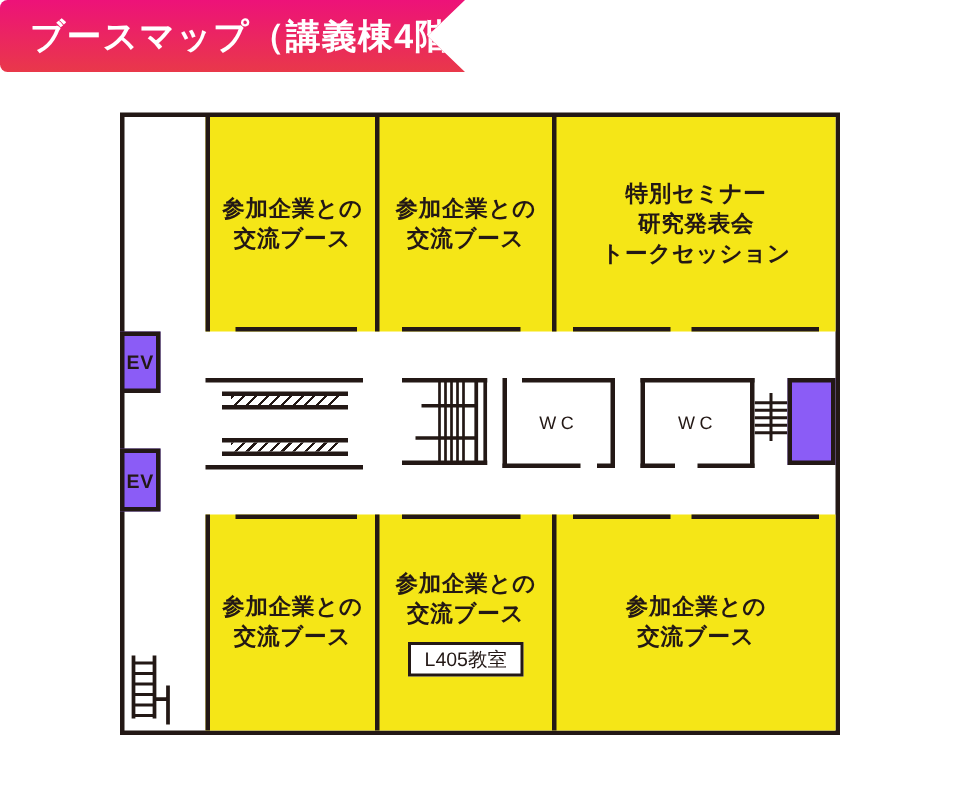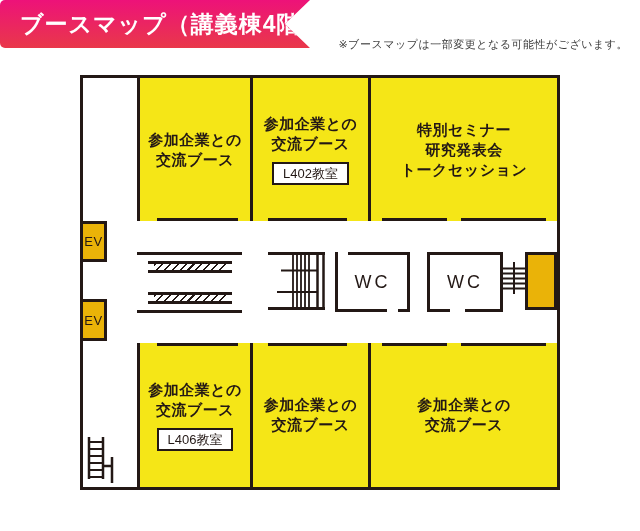--- a/index.html
+++ b/index.html
@@ -40,76 +40,74 @@
     position:absolute;background:var(--booth-yellow);border-left:3px solid var(--line);
     display:flex;flex-direction:column;align-items:center;justify-content:center;
   }
   .booth .bline{font-size:15px;font-weight:bold;line-height:20px;letter-spacing:.5px;white-space:nowrap;}
   .roomtag{
     margin-top:8px;background:#fff;border:2px solid var(--line);
     font-size:13px;line-height:15px;padding:2px 9px;white-space:nowrap;
   }
   .wallseg{position:absolute;height:3px;background:var(--line);}
   .whitebox{
-    position:absolute;background:#eab308;border:3px solid var(--line);
-    display:flex;align-items:center;justify-content:center;
+    position:absolute;background:#8b5cf6;border:3px solid var(--line);
+    display:flex;align-items:center;justify-content:center;font-weight:bold;
   }
   .evtxt{font-size:13px;letter-spacing:.5px;}
   .wcbox{position:absolute;background:#fff;}
   .wcbox .side{position:absolute;top:0;bottom:0;width:3px;background:var(--line);}
   .wcbox .hseg{position:absolute;height:3px;background:var(--line);}
   .wctxt{
     position:absolute;left:0;right:0;top:50%;transform:translateY(-50%);
-    text-align:center;font-size:18px;font-weight:500;letter-spacing:3px;
+    text-align:center;font-size:12px;font-weight:500;letter-spacing:3px;
   }
   .hline{position:absolute;height:3px;background:var(--line);}
   .escalator{
     position:absolute;height:12px;border-top:3px solid var(--line);border-bottom:3px solid var(--line);
   }
   .escalator .hatch{
     height:100%;margin:0 6px;
     background:repeating-linear-gradient(135deg,var(--line) 0 1.5px,transparent 1.5px 5.5px);
   }
   svg{display:block;}
 </style>
 </head>
 <body>
 
 <div class="stage">
 
   <div class="banner">
     <div class="title">ブースマップ（講義棟4階）</div>
   </div>
-  <div class="note">※ブースマップは一部変更となる可能性がございます。</div>
 
   <div class="map">
 
     <div class="booth" style="left:54px;top:0;width:113px;height:143px;">
       <div class="bline">参加企業との</div>
       <div class="bline">交流ブース</div>
     </div>
     <div class="booth" style="left:167px;top:0;width:118px;height:143px;">
       <div class="bline">参加企業との</div>
       <div class="bline">交流ブース</div>
-      <div class="roomtag">L402教室</div>
     </div>
     <div class="booth" style="left:285px;top:0;width:189px;height:143px;">
       <div class="bline">特別セミナー</div>
       <div class="bline">研究発表会</div>
       <div class="bline">トークセッション</div>
     </div>
 
     <div class="booth" style="left:54px;top:265px;width:113px;height:144px;">
       <div class="bline">参加企業との</div>
       <div class="bline">交流ブース</div>
-      <div class="roomtag">L406教室</div>
     </div>
     <div class="booth" style="left:167px;top:265px;width:118px;height:144px;">
       <div class="bline">参加企業との</div>
       <div class="bline">交流ブース</div>
+      <div class="roomtag">L405教室</div>
     </div>
     <div class="booth" style="left:285px;top:265px;width:189px;height:144px;">
       <div class="bline">参加企業との</div>
       <div class="bline">交流ブース</div>
     </div>
 
     <div class="wallseg" style="left:74px;top:140px;width:81px;"></div>
     <div class="wallseg" style="left:185px;top:140px;width:79px;"></div>
     <div class="wallseg" style="left:299px;top:140px;width:65px;"></div>
     <div class="wallseg" style="left:378px;top:140px;width:85px;"></div>

